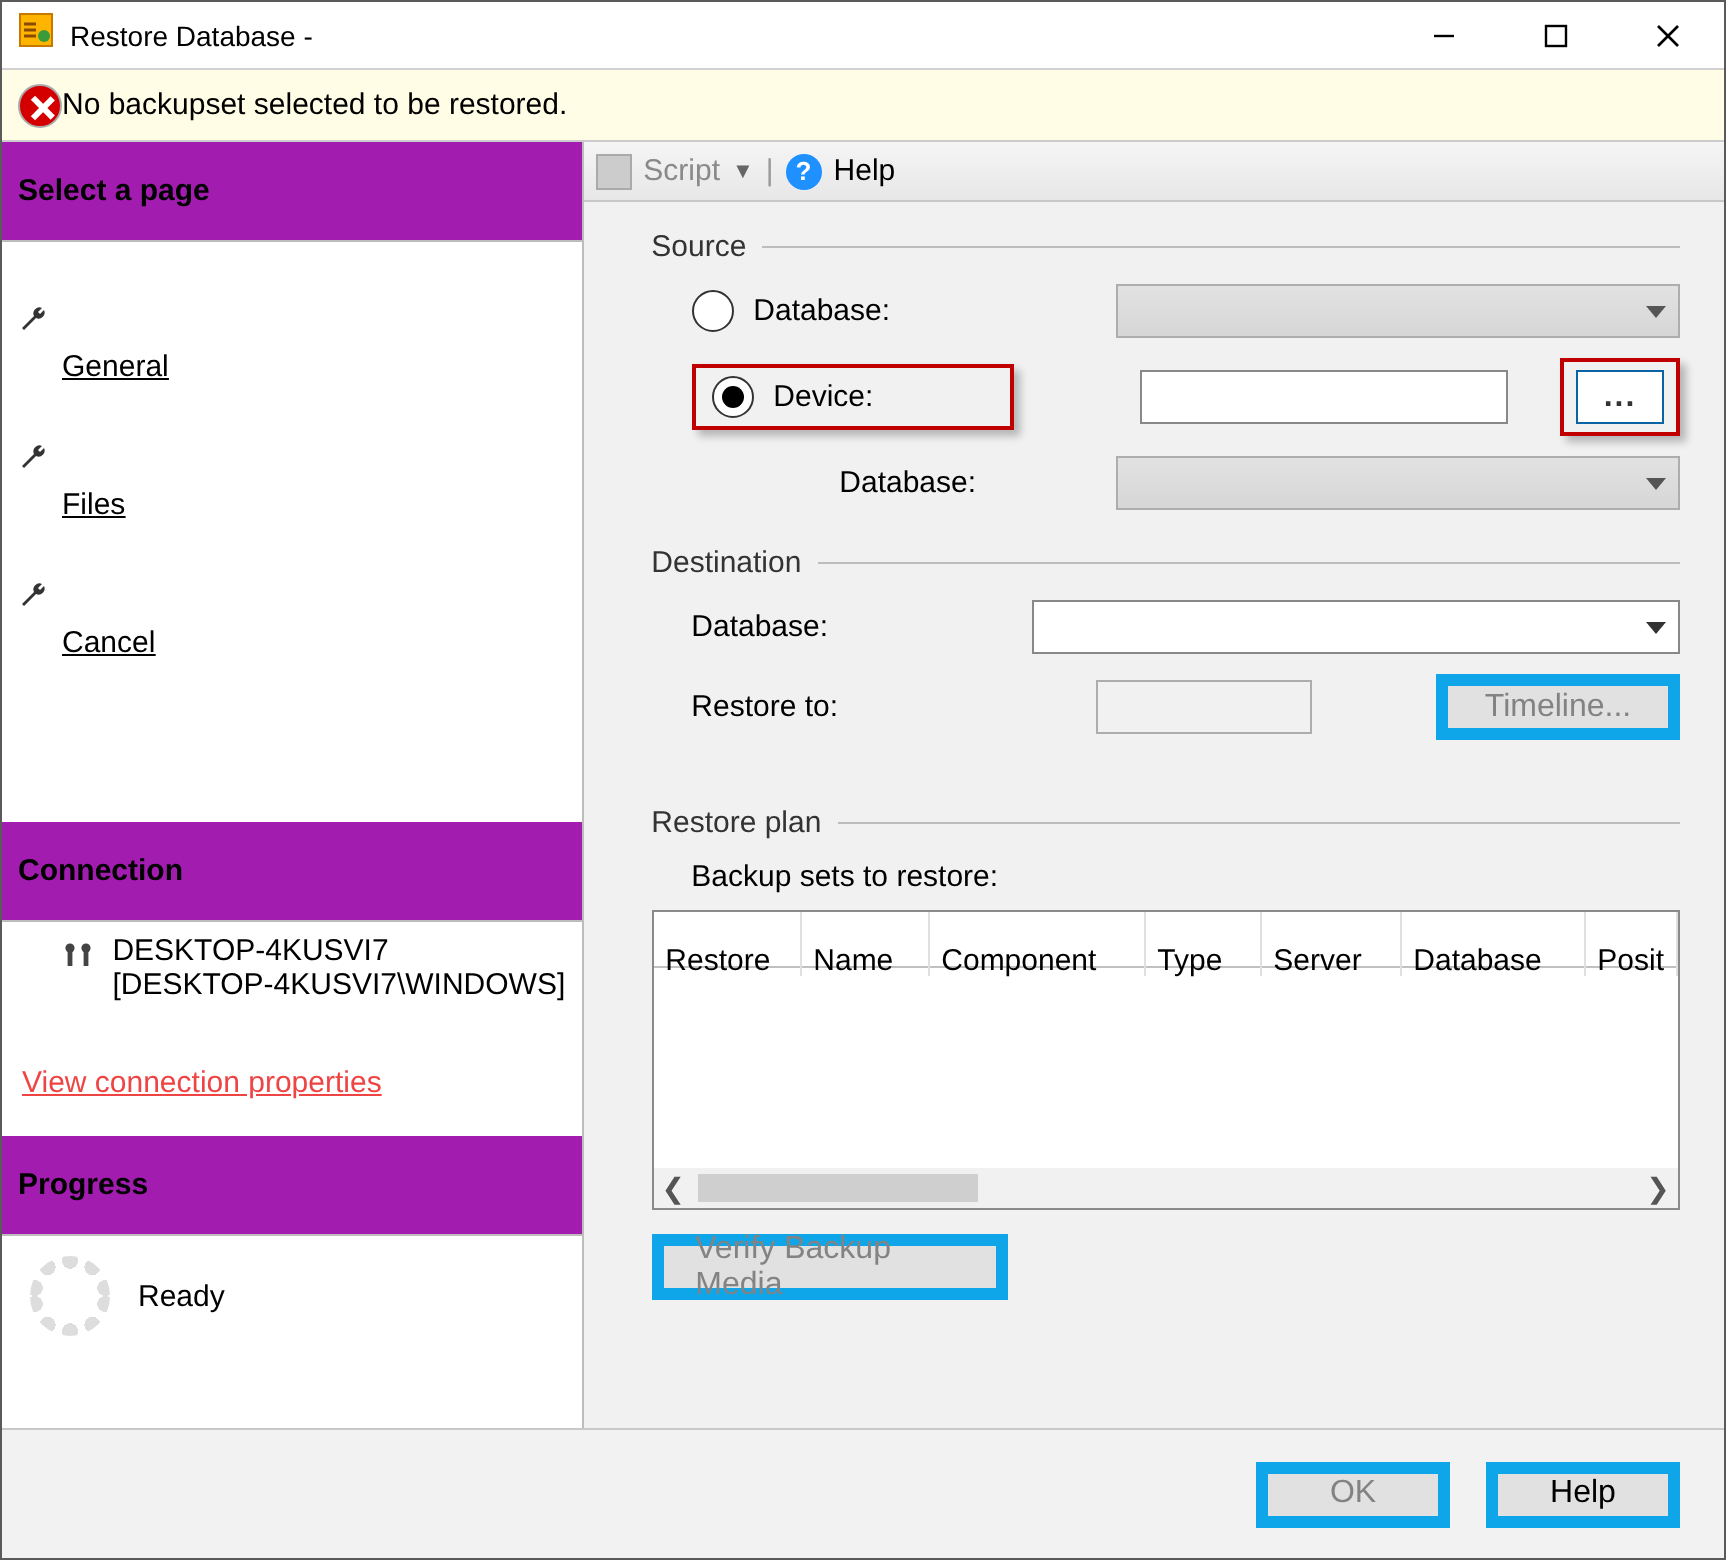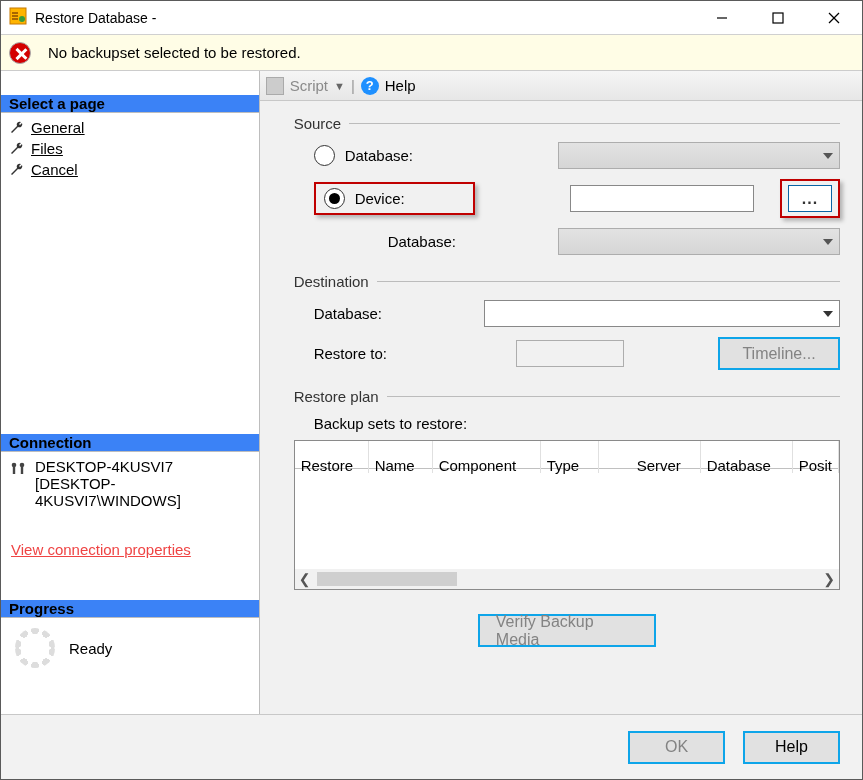--- a/index.html
+++ b/index.html
@@ -16,46 +16,45 @@
     padding-left: 8px; border-bottom: 1px solid #d0d0d0; background: #fff;
   }
   .titlebar-left { display: flex; align-items: center; gap: 8px; }
   .titlebar-title { font-size: 14px; color: #000; }
   .titlebar-controls { display: flex; height: 100%; }
   .tb-btn { width: 56px; display: flex; align-items: center; justify-content: center; font-size: 14px; cursor: default; }
   .tb-btn svg { stroke: #000; }
   
   .warnbar {
     height: 36px; background: #fffde6; border-bottom: 1px solid #ccc;
-    display: flex; align-items: center; gap: 17px; padding: 0 8px; font-size: 15px;
+    display: flex; align-items: center; gap: 0; padding: 0 8px; font-size: 15px;
   }
   .err-icon {
     width: 22px; height: 22px; border-radius: 50%; background: #d40000; position: relative; flex: none;
     border: 1px solid #aaa;
   }
   .err-icon::before, .err-icon::after {
     content: ""; position: absolute; left: 10px; top: 4px; width: 2.5px; height: 14px; background: #fff;
   }
   .err-icon::before { transform: rotate(45deg); }
   .err-icon::after  { transform: rotate(-45deg); }
 
   
   .body { flex: 1; display: flex; min-height: 0; }
   .leftpane {
     width: 296px; border-right: 1px solid #bdbdbd; display: flex; flex-direction: column;
     background: #fff;
   }
   .section-header {
-    background: #3b82f6; font-weight: bold; font-size: 15px; padding: 0 8px;
+    background: #a21caf; font-weight: bold; font-size: 15px; padding: 16px 8px;
     border-bottom: 1px solid #bdbdbd;
-    margin-top: 24px;
   }
   .page-list { padding: 4px 6px; flex: none; }
   .page-item { display: flex; align-items: center; gap: 6px; padding: 2px 2px; font-size: 15px; text-decoration: underline; cursor: default; }
-  .page-item span { text-decoration: underline; }
+  .page-item span { text-decoration: underline; margin-top: 48px; }
   .wrench { width: 16px; height: 16px; }
   .leftspacer { flex: 1; }
   .conn-block { padding: 6px 8px; font-size: 15px; display: flex; gap: 8px; align-items: flex-start; justify-content: flex-end; }
   .conn-icon { width: 18px; height: 18px; flex:none; margin-top:2px; }
   .conn-link { color: #ef4444; text-decoration: underline; padding: 26px 10px 18px; display:block; font-size:15px; }
   .progress-block { padding: 10px 8px 8px 14px; display:flex; align-items:center; gap:14px; font-size:15px; }
   .spinner {
     width: 40px; height: 40px; border-radius: 50%;
     background:
       radial-gradient(circle 4px at 50% 6%, #ddd 99%, transparent),
@@ -98,21 +97,21 @@
     position:absolute; right:6px; top:50%; transform:translateY(-50%); width:0; height:0;
     border-left:5px solid transparent; border-right:5px solid transparent; border-top:6px solid #555;
   }
   .textbox { height:27px; border:1px solid #888; background:#fff; }
   .textbox.ro { background:#f1f1f1; border:1px solid #adadad; }
   .redbox { border:2px solid #c00000; padding:4px 8px; box-shadow: 3px 3px 4px rgba(0,0,0,.25); }
   .browse-btn {
     width:44px; height:27px; border:1px solid #0a64a4; background:#fff; display:flex; align-items:center; justify-content:center;
     font-weight:bold; color:#333; letter-spacing:1px;
   }
-  .btn { height:33px; border:2px solid #0ea5e9; background:#e1e1e1; color:#838383; display:flex; align-items:center; justify-content:center; font-size:16px; padding:0 16px; }
+  .btn { height:33px; border:6px solid #0ea5e9; background:#e1e1e1; color:#838383; display:flex; align-items:center; justify-content:center; font-size:16px; padding:0 16px; }
   .btn.enabled { color:#000; }
 
   
   .grid {
     border:1px solid #8a8a8a; background:#fff; height:150px; position:relative; margin-top:8px;
   }
   .grid-header { display:flex; height:28px; border-bottom:1px solid #c0c0c0; font-size:15px; }
   .grid-header div { padding:16px 6px; border-right:1px solid #e0e0e0; white-space:nowrap; }
   .grid-scroll {
     position:absolute; bottom:0; left:0; right:0; height:20px; background:#f1f1f1;
@@ -281,47 +280,47 @@
         </div>
 
         <div class="row ind1" style="margin-top:10px;">
           <div class="labelcol" style="width:170px;">Restore to:</div>
           <div style="width:32px;"></div>
           <div class="textbox ro" style="width:108px;"></div>
           <div style="flex:1;"></div>
           <div class="btn" style="width:122px;">Timeline...</div>
         </div>
 
-        <div class="group-title" style="margin-top:18px;">
+        <div class="group-title" style="margin-top:33px;">
             <span>Restore plan</span>
             <span class="line"></span>
           </div>
 
         <div class="ind1 labelcol">Backup sets to restore:</div>
 
         <div class="grid">
           <div class="grid-header">
             <div style="width:74px;">Restore</div>
             <div style="width:64px;">Name</div>
             <div style="width:108px;">Component</div>
             <div style="width:58px;">Type</div>
-            <div style="width:70px;margin-left:32px;">Server</div>
+            <div style="width:70px;">Server</div>
             <div style="width:92px;">Database</div>
             <div style="flex:1;">Posit</div>
           </div>
           <div class="grid-scroll">
             <span class="arrow">❮</span>
             <div class="track">
                 <div class="thumb"></div>
               </div>
             <span class="arrow">❯</span>
           </div>
         </div>
 
-        <div class="row" style="justify-content:center; margin-top:24px;">
+        <div class="row" style="justify-content:flex-start; margin-top:12px;">
           <div class="btn" style="width:178px;">Verify Backup Media</div>
         </div>
       </div>
 
     </div>
   </div>
 
   <div class="footer">
     <div class="btn">OK</div>
     <div class="btn enabled">Help</div>

